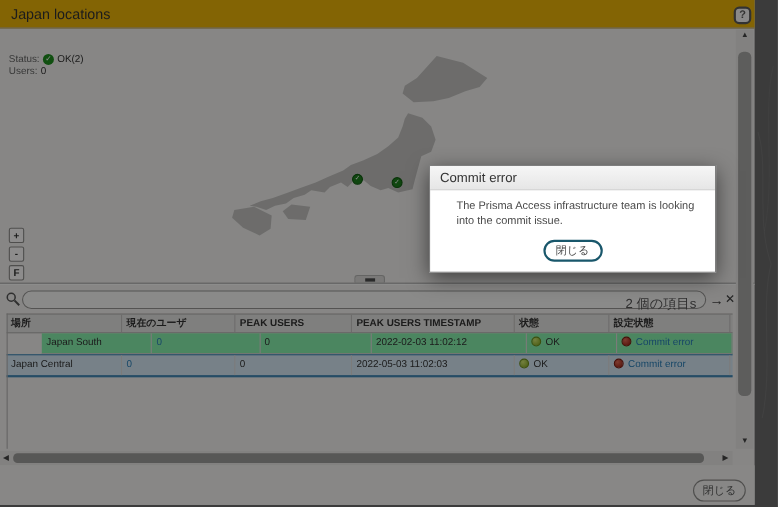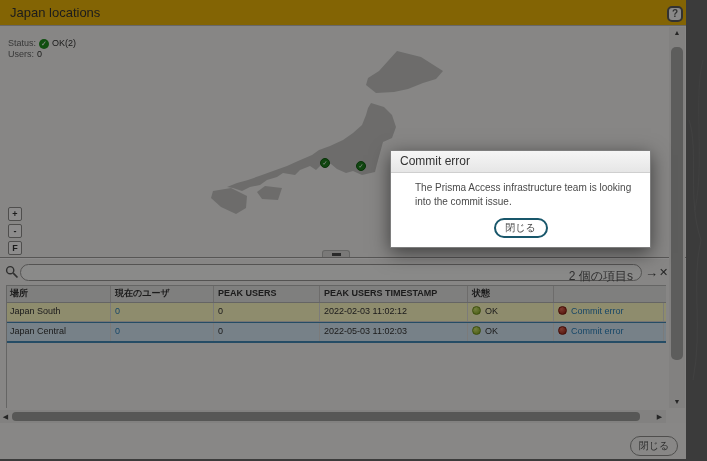--- a/index.html
+++ b/index.html
@@ -10,21 +10,21 @@
   
   .panel { position:absolute; left:0; top:0; width:686px; height:459px; background:#f0efed; }
   .titlebar { position:absolute; left:0; top:0; width:686px; height:26px; background:#eab308;
               border-bottom:1px solid #b9b8b6; }
   .titlebar .title { position:absolute; left:10px; top:0; line-height:26px; font-size:13px; color:#333; }
   .help-btn { position:absolute; left:667px; top:6px; width:16px; height:16px; border:2px solid #5a5a5a;
               border-radius:5px; color:#5a5a5a; font-size:10px; font-weight:bold; text-align:center;
               line-height:12px; cursor:pointer; background:#f6f5f4; }
 
   
-  .status-block { position:absolute; left:8px; top:38px; font-size:9px; color:#666; line-height:11px; }
+  .status-block { position:absolute; left:8px; top:48px; font-size:9px; color:#666; line-height:11px; }
   .status-row { display:flex; align-items:center; gap:3px; }
   .dark { color:#333; }
   .check-badge { display:inline-block; width:10px; height:10px; border-radius:50%;
                  background:#1e8d1e; color:#fff; font-size:7px; line-height:10px; text-align:center; }
 
   
   .map-svg { position:absolute; left:0; top:27px; width:686px; height:223px; }
   .marker { position:absolute; width:10px; height:10px; border-radius:50%; background:#1e7d1e;
             border:1px solid #0f5c0f; color:#fff; font-size:6px; line-height:8px; text-align:center; cursor:pointer; }
   .zoom-btn { position:absolute; left:8px; width:14px; height:14px; background:#fbfaf9; border:1px solid #8d8c8a;
@@ -47,21 +47,21 @@
   .filter-clear { position:absolute; left:659px; top:2px; font-size:11px; color:#444; cursor:pointer; line-height:17px; }
 
   
   .tbl { position:absolute; left:6px; top:285px; width:660px; font-size:9px; color:#333; }
   .tbl-row { display:flex; }
   .tbl-head { background:#e3e2e0; border-top:1px solid #b5b4b2; border-bottom:1px solid #b5b4b2; font-weight:bold; }
   .tbl-head .cell { height:16px; line-height:15px; border-right:1px solid #c2c1bf; }
   .cell { padding:0 4px; overflow:hidden; white-space:nowrap; }
   .c0{width:105px;} .c1{width:103px;} .c2{width:106px;} .c3{width:148px;} .c4{width:86px;} .c5{width:110px; border-right:none;}
   .tbl-body .cell { height:18px; line-height:17px; border-right:1px solid #dcdbd9; }
-  .row-plain { background:#fef9c3; border-bottom:1px solid #d2d1cf; cursor:pointer; }
+  .row-plain { background:#86efac; border-bottom:1px solid #d2d1cf; cursor:pointer;margin-left:32px; }
   .row-selected { background:#d5e7f3; border-top:1px solid #4288b5; border-bottom:2px solid #4288b5; cursor:pointer; }
   .link { color:#2b7fb8; cursor:pointer; text-decoration:none; }
   .dot { display:inline-block; width:9px; height:9px; border-radius:50%; vertical-align:-1px; margin-right:4px; }
   .dot-ok { background:radial-gradient(circle at 35% 30%, #cfe470, #7da01d); border:1px solid #6c8c18; }
   .dot-err { background:radial-gradient(circle at 35% 30%, #e06a55, #8f1d10); border:1px solid #7d190d; }
   .tbl-left-border { position:absolute; left:6px; top:285px; width:1px; height:123px; background:#b5b4b2; }
 
   
   .vscroll { position:absolute; left:669px; top:27px; width:16px; height:381px; background:#e8e7e5; }
   .vscroll .arr { position:absolute; left:0; width:16px; height:12px; font-size:7px; color:#444; text-align:center; line-height:12px; cursor:pointer; }
@@ -153,20 +153,21 @@
       <span class="filter-clear">✕</span>
     </div>
 
     <div class="tbl">
       <div class="tbl-row tbl-head">
         <div class="cell c0">場所</div>
         <div class="cell c1">現在のユーザ</div>
         <div class="cell c2">PEAK USERS</div>
         <div class="cell c3">PEAK USERS TIMESTAMP</div>
         <div class="cell c4">状態</div>
+        <div class="cell c5">設定状態</div>
       </div>
       <div class="tbl-body">
         <div class="tbl-row row-plain">
           <div class="cell c0">Japan South</div>
           <div class="cell c1"><span class="link">0</span></div>
           <div class="cell c2">0</div>
           <div class="cell c3">2022-02-03 11:02:12</div>
           <div class="cell c4"><span class="dot dot-ok"></span><span>OK</span></div>
           <div class="cell c5"><span class="dot dot-err"></span><span class="link">Commit error</span></div>
         </div>

